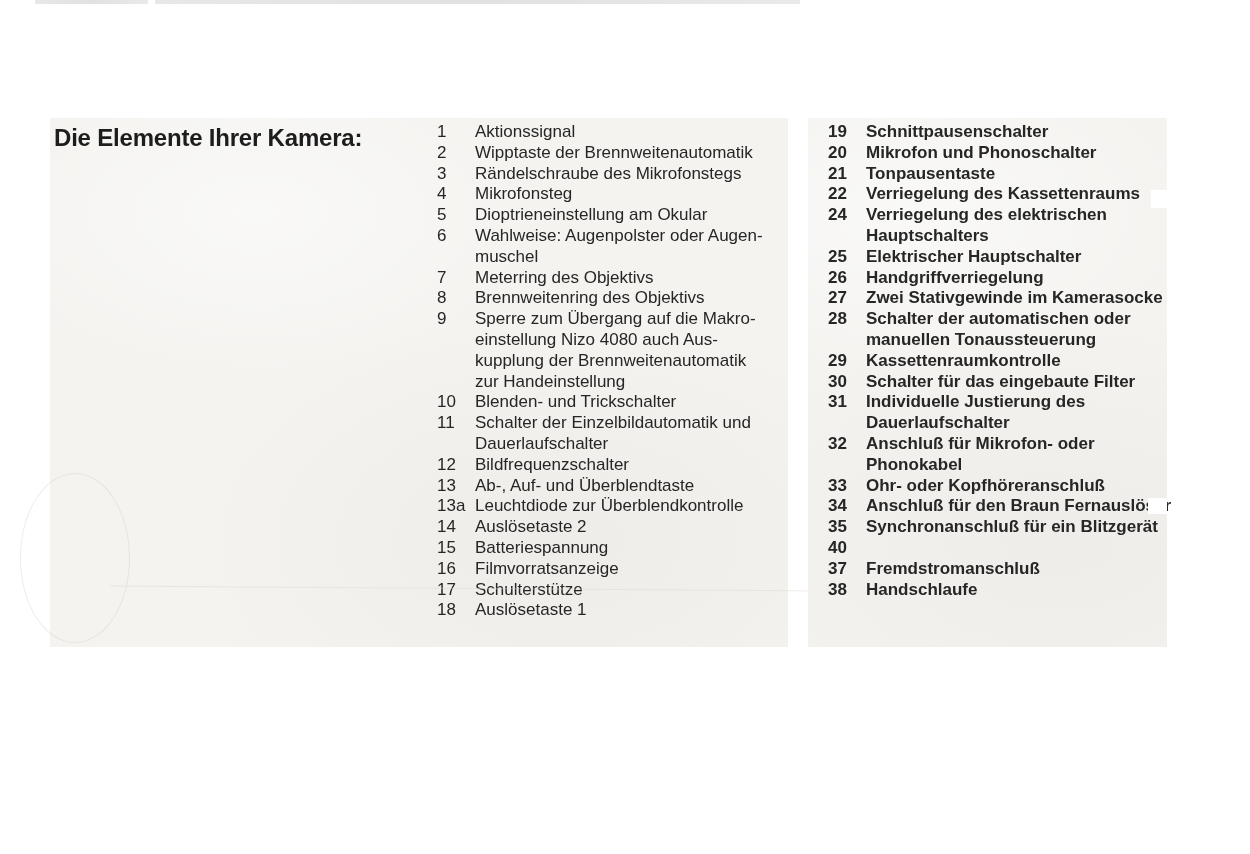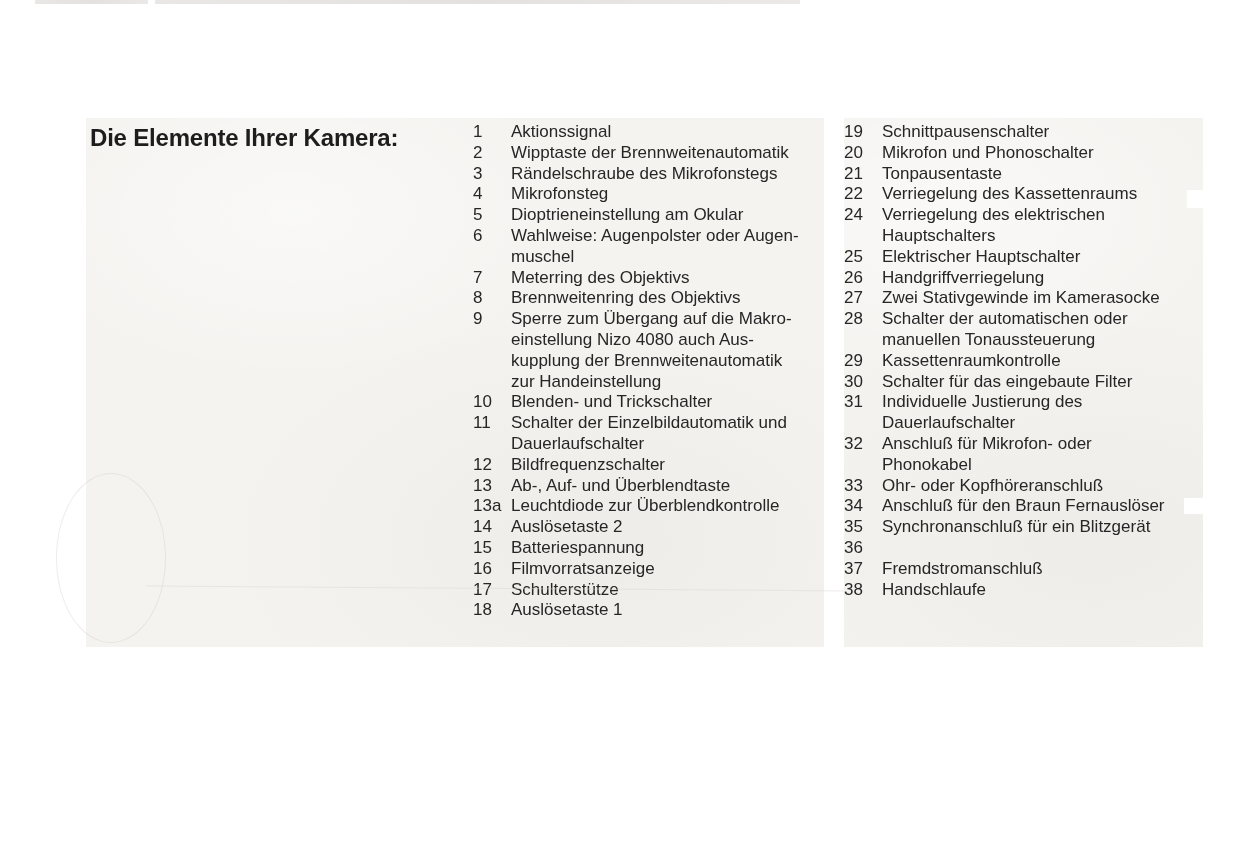--- a/index.html
+++ b/index.html
@@ -26,21 +26,20 @@
   
   .page-block {
     position: absolute;
     top: 118px;
     height: 529px;
     background: #f4f3f0;
     background-image:
       radial-gradient(ellipse 420px 240px at 28% 18%, rgba(255,255,255,0.5), rgba(255,255,255,0) 70%),
       radial-gradient(ellipse 500px 300px at 70% 80%, rgba(210,207,200,0.18), rgba(255,255,255,0) 75%);
     color: #262626;
-    margin-left: 36px;
   }
   .left-block  { left: 50px;  width: 738px; }
   .right-block { left: 808px; width: 359px; }
 
   .title {
     position: absolute;
     left: 4px;
     top: 6px;
     font-size: 24px;
     font-weight: bold;
@@ -49,21 +48,21 @@
     white-space: nowrap;
   }
 
   .list {
     position: absolute;
     top: 4px;
     font-size: 17px;
     line-height: 20.8px;
   }
   .col1 { left: 387px; width: 348px; }
-  .col2 { left: 0;   width: 348px; }
+  .col2 { left: 20px;   width: 348px; font-weight: bold; }
 
   .list-item { display: flex; align-items: flex-start; }
   .item-num  { flex: 0 0 38px; white-space: nowrap; }
   .item-text { flex: 1 1 auto; }
   .item-line { white-space: nowrap; }
 
   
   .crease {
     position: absolute;
     border: 1px solid rgba(200,196,188,0.45);
@@ -310,21 +309,21 @@
             <div class="item-line">Anschluß für den Braun Fernauslöser</div>
           </div>
         </div>
         <div class="list-item">
           <div class="item-num">35</div>
           <div class="item-text">
             <div class="item-line">Synchronanschluß für ein Blitzgerät</div>
           </div>
         </div>
         <div class="list-item">
-          <div class="item-num">36</div>
+          <div class="item-num">40</div>
         </div>
         <div class="list-item">
           <div class="item-num">37</div>
           <div class="item-text">
             <div class="item-line">Fremdstromanschluß</div>
           </div>
         </div>
         <div class="list-item">
           <div class="item-num">38</div>
           <div class="item-text">

